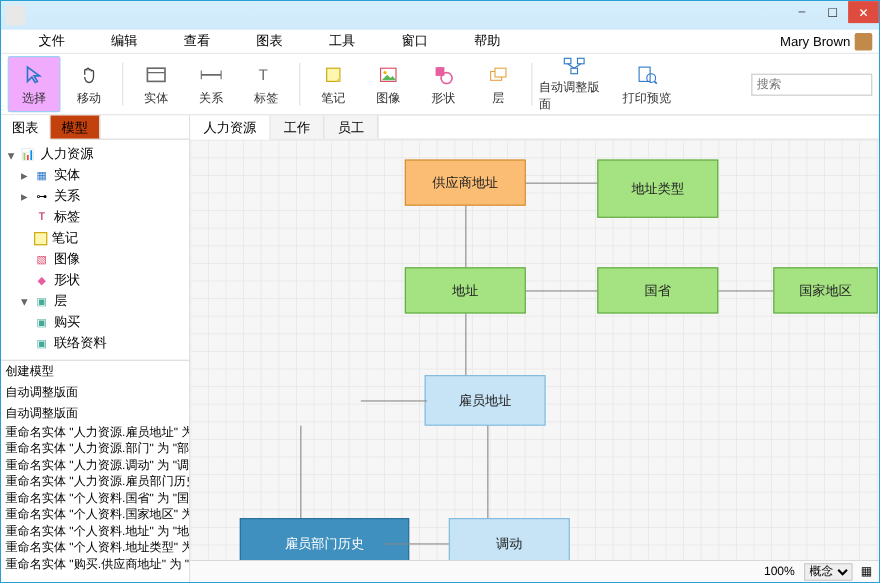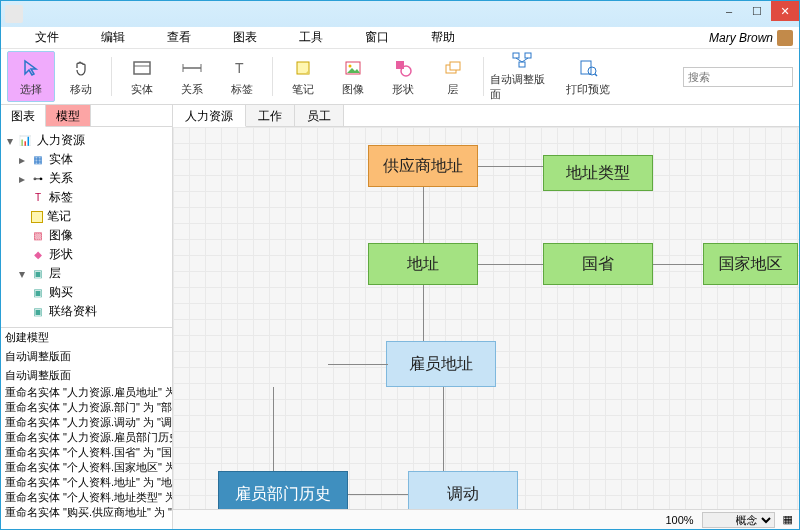--- a/index.html
+++ b/index.html
@@ -9,67 +9,67 @@
 
 .titlebar { height: 26px; background: linear-gradient(#d6eefc,#cfeafb); display: flex; align-items: center; position: relative; font-size: 12px; }
 .titlebar .title { flex: 1; text-align: center; color: #333; }
 .titlebar .app-icon { width: 18px; height: 18px; margin-left: 4px; background: #e8e8e8; border-radius: 2px; }
 .winbtns { position: absolute; right: 0; top: 0; display: flex; }
 .winbtn { width: 28px; height: 20px; display: flex; align-items: center; justify-content: center; font-size: 11px; color: #333; }
 .winbtn.close { background: #e04b3f; color: #fff; }
 
 .menubar { height: 22px; display: flex; align-items: center; font-size: 12px; padding: 0 6px; background: #fff; border-bottom: 1px solid #e5e5e5; }
 .menubar .mitem { margin-right: 14px; cursor: default; margin-left: 28px; }
-.user { margin-left: auto; display: flex; align-items: center; gap: 4px; font-style: italic; }
+.user { margin-left: auto; display: flex; align-items: center; gap: 4px; }
 .avatar { width: 16px; height: 16px; background: #c28a4a; border-radius: 2px; }
 
 .toolbar { height: 56px; background: #fff; border-bottom: 1px solid #d9d9d9; display: flex; align-items: stretch; padding: 2px 6px; gap: 2px; }
 .tbtn { width: 48px; display: flex; flex-direction: column; align-items: center; justify-content: center; font-size: 11px; color: #333; gap: 3px; }
 .tbtn.wide { width: 64px; }
 .tbtn.active { background: #f0abfc; border: 1px solid #9cd0f0; border-radius: 2px; }
 .tsep { width: 1px; background: #e2e2e2; margin: 6px 4px; }
 .ticon { width: 22px; height: 22px; display: flex; align-items: center; justify-content: center; }
 .search-box { margin-left: auto; align-self: center; }
 .search-box input { width: 110px; height: 20px; font-size: 11px; padding: 0 4px; border: 1px solid #c8c8c8; }
 
 .body { flex: 1; display: flex; min-height: 0; }
 
 .leftpane { width: 172px; border-right: 1px solid #d9d9d9; display: flex; flex-direction: column; font-size: 12px; background: #fff; }
 .ltabs { display: flex; height: 22px; border-bottom: 1px solid #d9d9d9; }
-.ltab { padding: 3px 10px; border-right: 1px solid #d9d9d9; background: #fca5a5; }
+.ltab { padding: 3px 10px; border-right: 1px solid #d9d9d9; background: #c2410c; }
 .ltab.active { background: #fff; border-bottom: 1px solid #fff; margin-bottom: -1px; }
 .tree { flex: 0 0 200px; overflow: auto; padding: 4px 2px; }
 .tnode { display: flex; align-items: center; gap: 4px; padding: 1px 2px; }
 .tnode .exp { width: 10px; text-align: center; color: #666; }
 .tnode .ticon2 { width: 14px; height: 14px; display: flex; align-items: center; justify-content: center; font-size: 10px; }
 .tchild { padding-left: 28px; }
 .log { flex: 1; border-top: 1px solid #d9d9d9; overflow: hidden; font-size: 11px; }
 .log .lh { padding: 2px 4px; }
 .log .lline { padding: 0 4px; white-space: nowrap; overflow: hidden; text-overflow: clip; }
 
 .canvas-wrap { flex: 1; display: flex; flex-direction: column; min-width: 0; }
 .ctabs { display: flex; height: 22px; border-bottom: 1px solid #d9d9d9; font-size: 12px; }
 .ctab { padding: 3px 12px; border-right: 1px solid #d9d9d9; background: #f4f4f4; }
 .ctab.active { background: #fff; border-bottom: 1px solid #fff; margin-bottom: -1px; }
 .canvas { flex: 1; position: relative; overflow: hidden;
   background-color: #f6f6f6;
   background-image: linear-gradient(#e9e9e9 1px, transparent 1px), linear-gradient(90deg, #e9e9e9 1px, transparent 1px);
   background-size: 16px 16px;
 }
-.ent { position: absolute; border: 1px solid #888; display: flex; align-items: center; justify-content: center; font-size: 16px; color: #222; }
+.ent { position: absolute; border: 1px solid #888; display: flex; align-items: center; justify-content: center; font-size: 12px; color: #222; }
 .ent.orange { background: #fbbd74; border-color: #d28b2f; }
 .ent.green  { background: #a4e282; border-color: #5fa83f; }
 .ent.blue   { background: #3f8fbf; border-color: #2a6f99; color: #fff; }
 .ent.lblue  { background: #c7e3f6; border-color: #7fb8dd; }
 .conn { position: absolute; background: #888; }
 .conn.h { height: 1px; }
 .conn.v { width: 1px; }
 .statusbar { height: 20px; border-top: 1px solid #d9d9d9; display: flex; align-items: center; font-size: 11px; padding: 0 6px; background: #fafafa; }
 .sb-right { margin-left: auto; display: flex; align-items: center; gap: 8px; }
-.sel { height: 16px; font-size: 11px; border: 1px solid #c8c8c8; padding-left: 29px; }
+.sel { height: 16px; font-size: 11px; border: 1px solid #c8c8c8; }
 
 svg { display: block; }
 </style>
 </head>
 <body>
 
 <div class="window">
 
   <div class="titlebar">
     <div class="app-icon"></div>
@@ -279,37 +279,37 @@
 
     <div class="canvas-wrap">
       <div class="ctabs">
         <div class="ctab active">人力资源</div>
         <div class="ctab">工作</div>
         <div class="ctab">员工</div>
       </div>
       <div class="canvas">
 
         <div class="ent orange" style="left:195px;top:18px;width:110px;height:42px">供应商地址</div>
-        <div class="ent green" style="left:370px;top:28px;width:110px;height:36px">地址类型</div>
+        <div class="ent green" style="left:370px;top:18px;width:110px;height:53px">地址类型</div>
         <div class="conn h" style="left:305px;top:39px;width:65px"></div>
         <div class="conn v" style="left:250px;top:60px;height:56px"></div>
 
         <div class="ent green" style="left:195px;top:116px;width:110px;height:42px">地址</div>
         <div class="ent green" style="left:370px;top:116px;width:110px;height:42px">国省</div>
         <div class="ent green" style="left:530px;top:116px;width:95px;height:42px">国家地区</div>
         <div class="conn h" style="left:305px;top:137px;width:65px"></div>
         <div class="conn h" style="left:480px;top:137px;width:50px"></div>
         <div class="conn v" style="left:250px;top:158px;height:56px"></div>
 
         <div class="ent lblue" style="left:213px;top:214px;width:110px;height:46px">雇员地址</div>
         <div class="conn h" style="left:155px;top:237px;width:60px"></div>
         <div class="conn v" style="left:100px;top:260px;height:84px"></div>
         <div class="conn v" style="left:270px;top:260px;height:84px"></div>
 
-        <div class="ent blue" style="left:45px; top:344px;width:130px;height:46px">雇员部门历史</div>
+        <div class="ent blue" style="left:45px; top:344px;width:154px;height:46px">雇员部门历史</div>
         <div class="ent lblue" style="left:235px;top:344px;width:110px;height:46px">调动</div>
         <div class="conn h" style="left:175px;top:367px;width:60px"></div>
       </div>
       <div class="statusbar">
         <div class="sb-right">
           <span>100%</span>
           <select class="sel"><option>概念</option></select>
           <span>▦</span>
         </div>
       </div>

